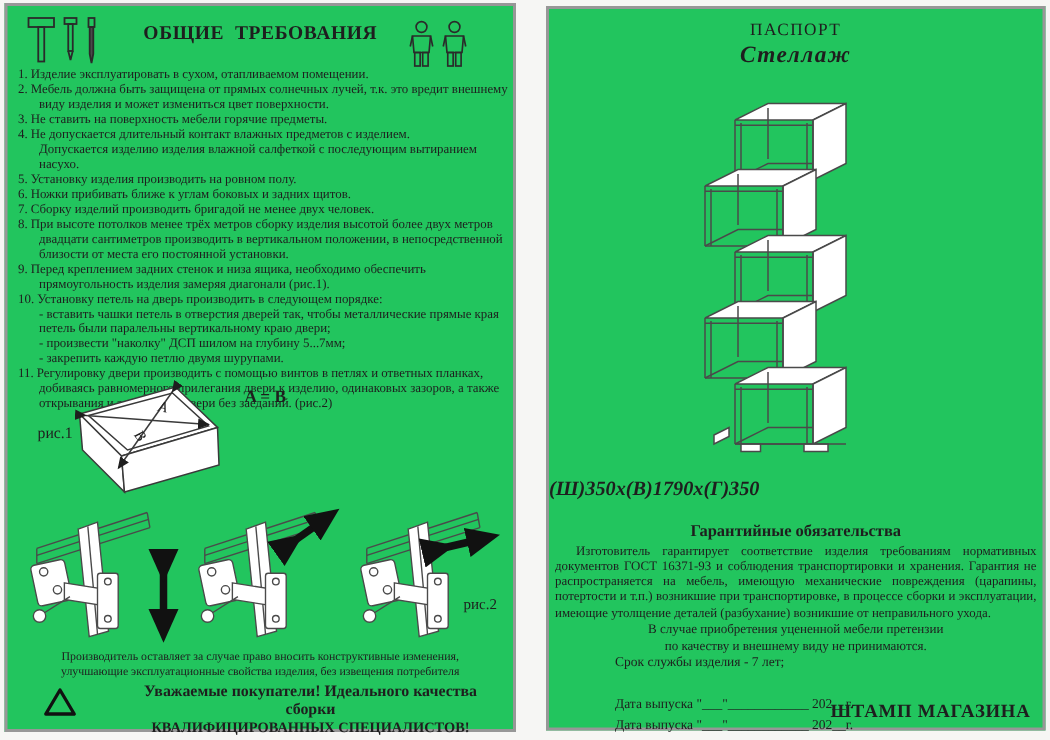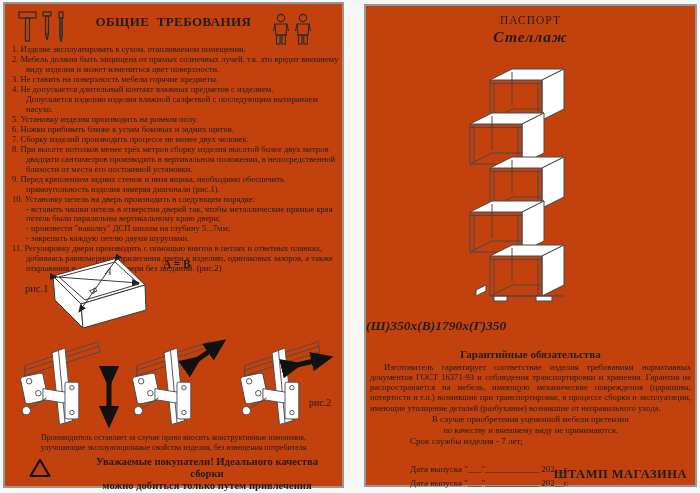--- a/index.html
+++ b/index.html
@@ -4,21 +4,21 @@
 <style>
   * { margin:0; padding:0; box-sizing:border-box; }
   html,body { width:700px; height:493px; }
   body {
     position:relative;
     background:#f6f6f4;
     font-family:"Liberation Serif", serif;
     color:#1e1e1e;
     overflow:hidden;
   }
-  .panel { position:absolute; background:#c2410c; border:2px solid #979797; }
+  .panel { position:absolute; background:#22c55e; border:2px solid #979797; }
   #panel-left  { left:3px;  top:2px; width:341px; height:486px; }
   #panel-right { left:364px; top:4px; width:333px; height:483px; }
 
   
   .lp-title { position:absolute; top:10px; left:0; right:0; text-align:center;
               font-weight:bold; font-size:13px; white-space:pre; letter-spacing:.4px; }
   .tools-ico  { position:absolute; left:12px; top:5px; }
   .people-ico { position:absolute; right:26px; top:8px; }
 
   
@@ -98,21 +98,21 @@
   </svg>
 
   <div class="reqs">
     <div class="req"><span class="rnum">1.</span><span class="rtxt pre">Изделие эксплуатировать в сухом, отапливаемом помещении.</span></div>
     <div class="req"><span class="rnum">2.</span><span class="rtxt pre">Мебель должна быть защищена от прямых солнечных лучей, т.к. это вредит внешнему виду изделия и может измениться цвет поверхности.</span></div>
     <div class="req"><span class="rnum">3.</span><span class="rtxt pre">Не ставить на поверхность мебели горячие предметы.</span></div>
     <div class="req"><span class="rnum">4.</span><span class="rtxt pre">Не допускается длительный контакт влажных предметов с изделием.
 Допускается изделию изделия влажной салфеткой с последующим вытиранием насухо.</span></div>
     <div class="req"><span class="rnum">5.</span><span class="rtxt pre">Установку изделия производить на ровном полу.</span></div>
     <div class="req"><span class="rnum">6.</span><span class="rtxt pre">Ножки прибивать ближе к углам боковых и задних щитов.</span></div>
-    <div class="req"><span class="rnum">7.</span><span class="rtxt pre">Сборку изделий производить процессе не менее двух человек.</span></div>
+    <div class="req"><span class="rnum">7.</span><span class="rtxt pre">Сборку изделий производить бригадой не менее двух человек.</span></div>
     <div class="req"><span class="rnum">8.</span><span class="rtxt pre">При высоте потолков менее трёх метров сборку изделия высотой более двух метров двадцати сантиметров производить в вертикальном положении, в непосредственной близости от места его постоянной установки.</span></div>
     <div class="req"><span class="rnum">9.</span><span class="rtxt pre">Перед креплением задних стенок и низа ящика, необходимо обеспечить прямоугольность изделия замеряя диагонали (рис.1).</span></div>
     <div class="req"><span class="rnum">10.</span><span class="rtxt pre">Установку петель на дверь производить в следующем порядке:
 - вставить чашки петель в отверстия дверей так, чтобы металлические прямые края петель были паралельны вертикальному краю двери;
 - произвести "наколку" ДСП шилом на глубину 5...7мм;
 - закрепить каждую петлю двумя шурупами.</span></div>
     <div class="req"><span class="rnum">11.</span><span class="rtxt pre">Регулировку двери производить с помощью винтов в петлях и ответных планках, добиваясь равномерного прилегания двери к изделию, одинаковых зазоров, а также открывания и закрывания двери без заеданий. (рис.2)</span></div>
   </div>
 
   <svg id="fig1-svg" class="figsvg" viewBox="0 0 340 96">
@@ -171,21 +171,20 @@
   </svg>
 
   <div class="prod-note pre">Производитель оставляет за случае право вносить конструктивные изменения,
 улучшающие эксплуатационные свойства изделия, без извещения потребителя</div>
 
   <svg class="warn-tri" width="22" height="20" viewBox="0 0 22 20">
     <polygon points="11,2 20.5,18 1.5,18" fill="none" stroke="#111" stroke-width="2.2" stroke-linejoin="round"></polygon>
   </svg>
   <div class="warn-text">
     <div class="warn-l1">Уважаемые покупатели! Идеального качества сборки</div>
-    <div class="warn-l2">можно добиться только путем привлечения</div>
     <div class="warn-l3">КВАЛИФИЦИРОВАННЫХ СПЕЦИАЛИСТОВ!</div>
   </div>
 </div>
 
 <div id="panel-right" class="panel">
   <div class="rp-title">ПАСПОРТ</div>
   <div class="rp-product">Стеллаж</div>
 
   <svg id="shelf-svg" viewBox="0 0 200 250">
     <defs>

